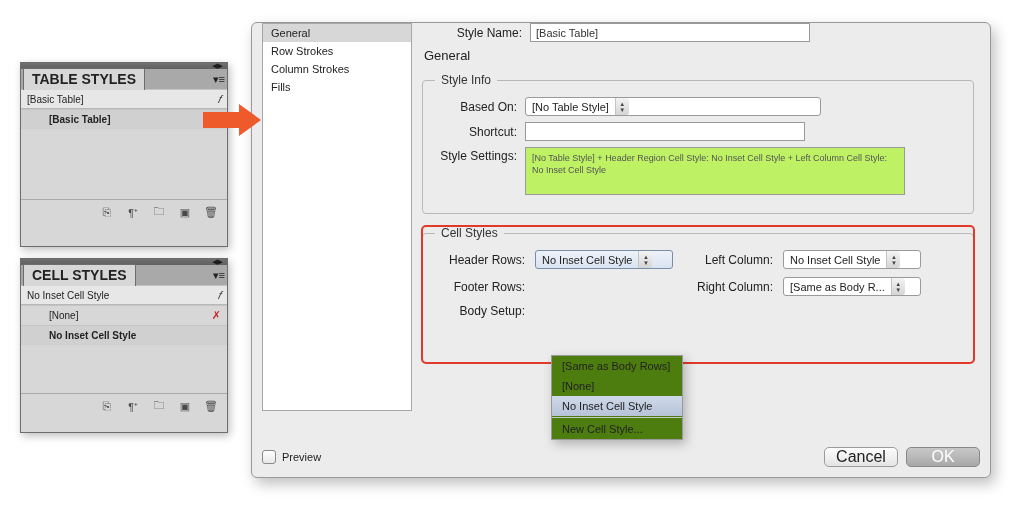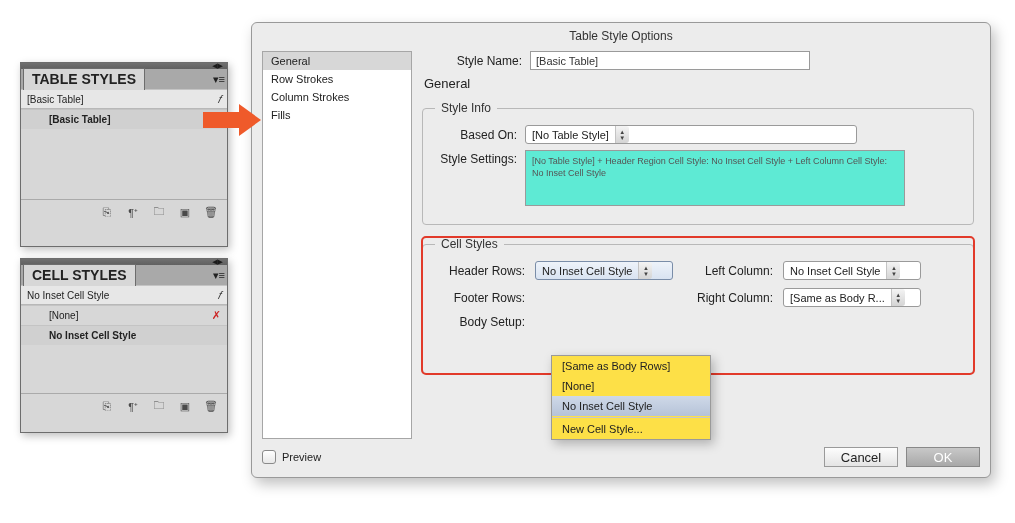--- a/index.html
+++ b/index.html
@@ -193,27 +193,27 @@
   }
   .select-wrap .stepper {
     width:14px; height:100%;
     border-left:1px solid #c4c4c4;
     background:linear-gradient(#f4f4f4,#d4d4d4);
     display:flex; flex-direction:column; align-items:center; justify-content:center;
     font-size:6px; line-height:6px; color:#444;
     border-radius: 0 3px 3px 0;
   }
 
-  .styleinfo .select-wrap { width:332px; }
+  .styleinfo .select-wrap { width:296px; }
   .styleinfo .row { }
 
   .settings-box {
     width:380px;
-    height:56px;
-    background:#5eead4;
+    height:48px;
+    background:#bef264;
     border:1px solid #9a9a9a;
     padding:4px 6px;
     font-size:9px;
     color:#555;
     line-height:1.35;
   }
 
   .cellstyles-grid {
     display:grid;
     grid-template-columns: 90px 140px 88px 140px;
@@ -225,22 +225,22 @@
   .cellstyles-grid .select-wrap { width:138px; }
   .cellstyles-grid .select-wrap.active {
     background:linear-gradient(#eef3fa,#d9e3f1);
     border-color:#7a8da8;
   }
 
   
   .dropdown {
     position:absolute;
     left:551px; top:355px;
-    width:160px;
-    background:#fde047;
+    width:132px;
+    background:#4d7c0f;
     border:1px solid #9a9a9a;
     box-shadow: 3px 4px 10px rgba(0,0,0,0.25);
     z-index:10;
     font-size:11px;
   }
   .dropdown .ditem { padding:4px 10px; }
   .dropdown .dsep { border-top:1px solid #c8c8c8; margin:1px 0; }
   .dropdown .ditem.highlight {
     background:linear-gradient(#cfd9e8,#b6c3d8);
   }
@@ -255,23 +255,23 @@
   .checkbox {
     width:14px; height:14px;
     border:1px solid #8a8a8a;
     border-radius:3px;
     background:linear-gradient(#fff,#e8e8e8);
     margin-right:6px;
   }
   .btn {
     width:74px; height:20px;
     border:1px solid #9a9a9a;
-    border-radius:0;
+    border-radius:5px;
     background:linear-gradient(#fdfdfd,#e4e4e4);
-    font-size:13px;
+    font-size:16px;
     display:inline-flex; align-items:center; justify-content:center;
     margin-left:8px;
   }
   .btn.primary {
     background:linear-gradient(#c8c8c8,#a8a8a8);
     color:#fff;
     border-color:#888;
   }
 </style>
 </head>
@@ -336,21 +336,20 @@
     <span class="ico">🗑</span>
   </div>
 </div>
 
 <div class="arrow">
   <div class="arrow-body"></div>
   <div class="arrow-head"></div>
 </div>
 
 <div class="dialog">
-  <div class="dialog-title">Table Style Options</div>
   <div class="dialog-body">
     <div class="sidebar-list">
       <div class="item selected">General</div>
       <div class="item">Row Strokes</div>
       <div class="item">Column Strokes</div>
       <div class="item">Fills</div>
     </div>
 
     <div class="main">
       <div class="row">
@@ -361,20 +360,24 @@
       <div class="section-heading">General</div>
 
       <fieldset class="group styleinfo">
         <legend>Style Info</legend>
         <div class="row">
           <div class="label" style="width:90px">Based On:</div>
           <div class="select-wrap">
             <span class="val">[No Table Style]</span>
             <span class="stepper">▲<br>▼</span>
           </div>
+        </div>
+        <div class="row">
+          <div class="label" style="width:90px">Shortcut:</div>
+          <input class="textinput" style="flex: 0 0 280px;" value="">
         </div>
         <div class="row" style="align-items:flex-start; margin-top:6px;">
           <div class="label" style="width:90px; padding-top:2px">Style Settings:</div>
           <div class="settings-box">[No Table Style] + Header Region Cell Style: No Inset Cell Style + Left Column Cell Style: No Inset Cell Style</div>
         </div>
       </fieldset>
 
       <fieldset class="group highlight" style="padding-bottom:44px;">
         <legend>Cell Styles</legend>
         <div class="cellstyles-grid">

